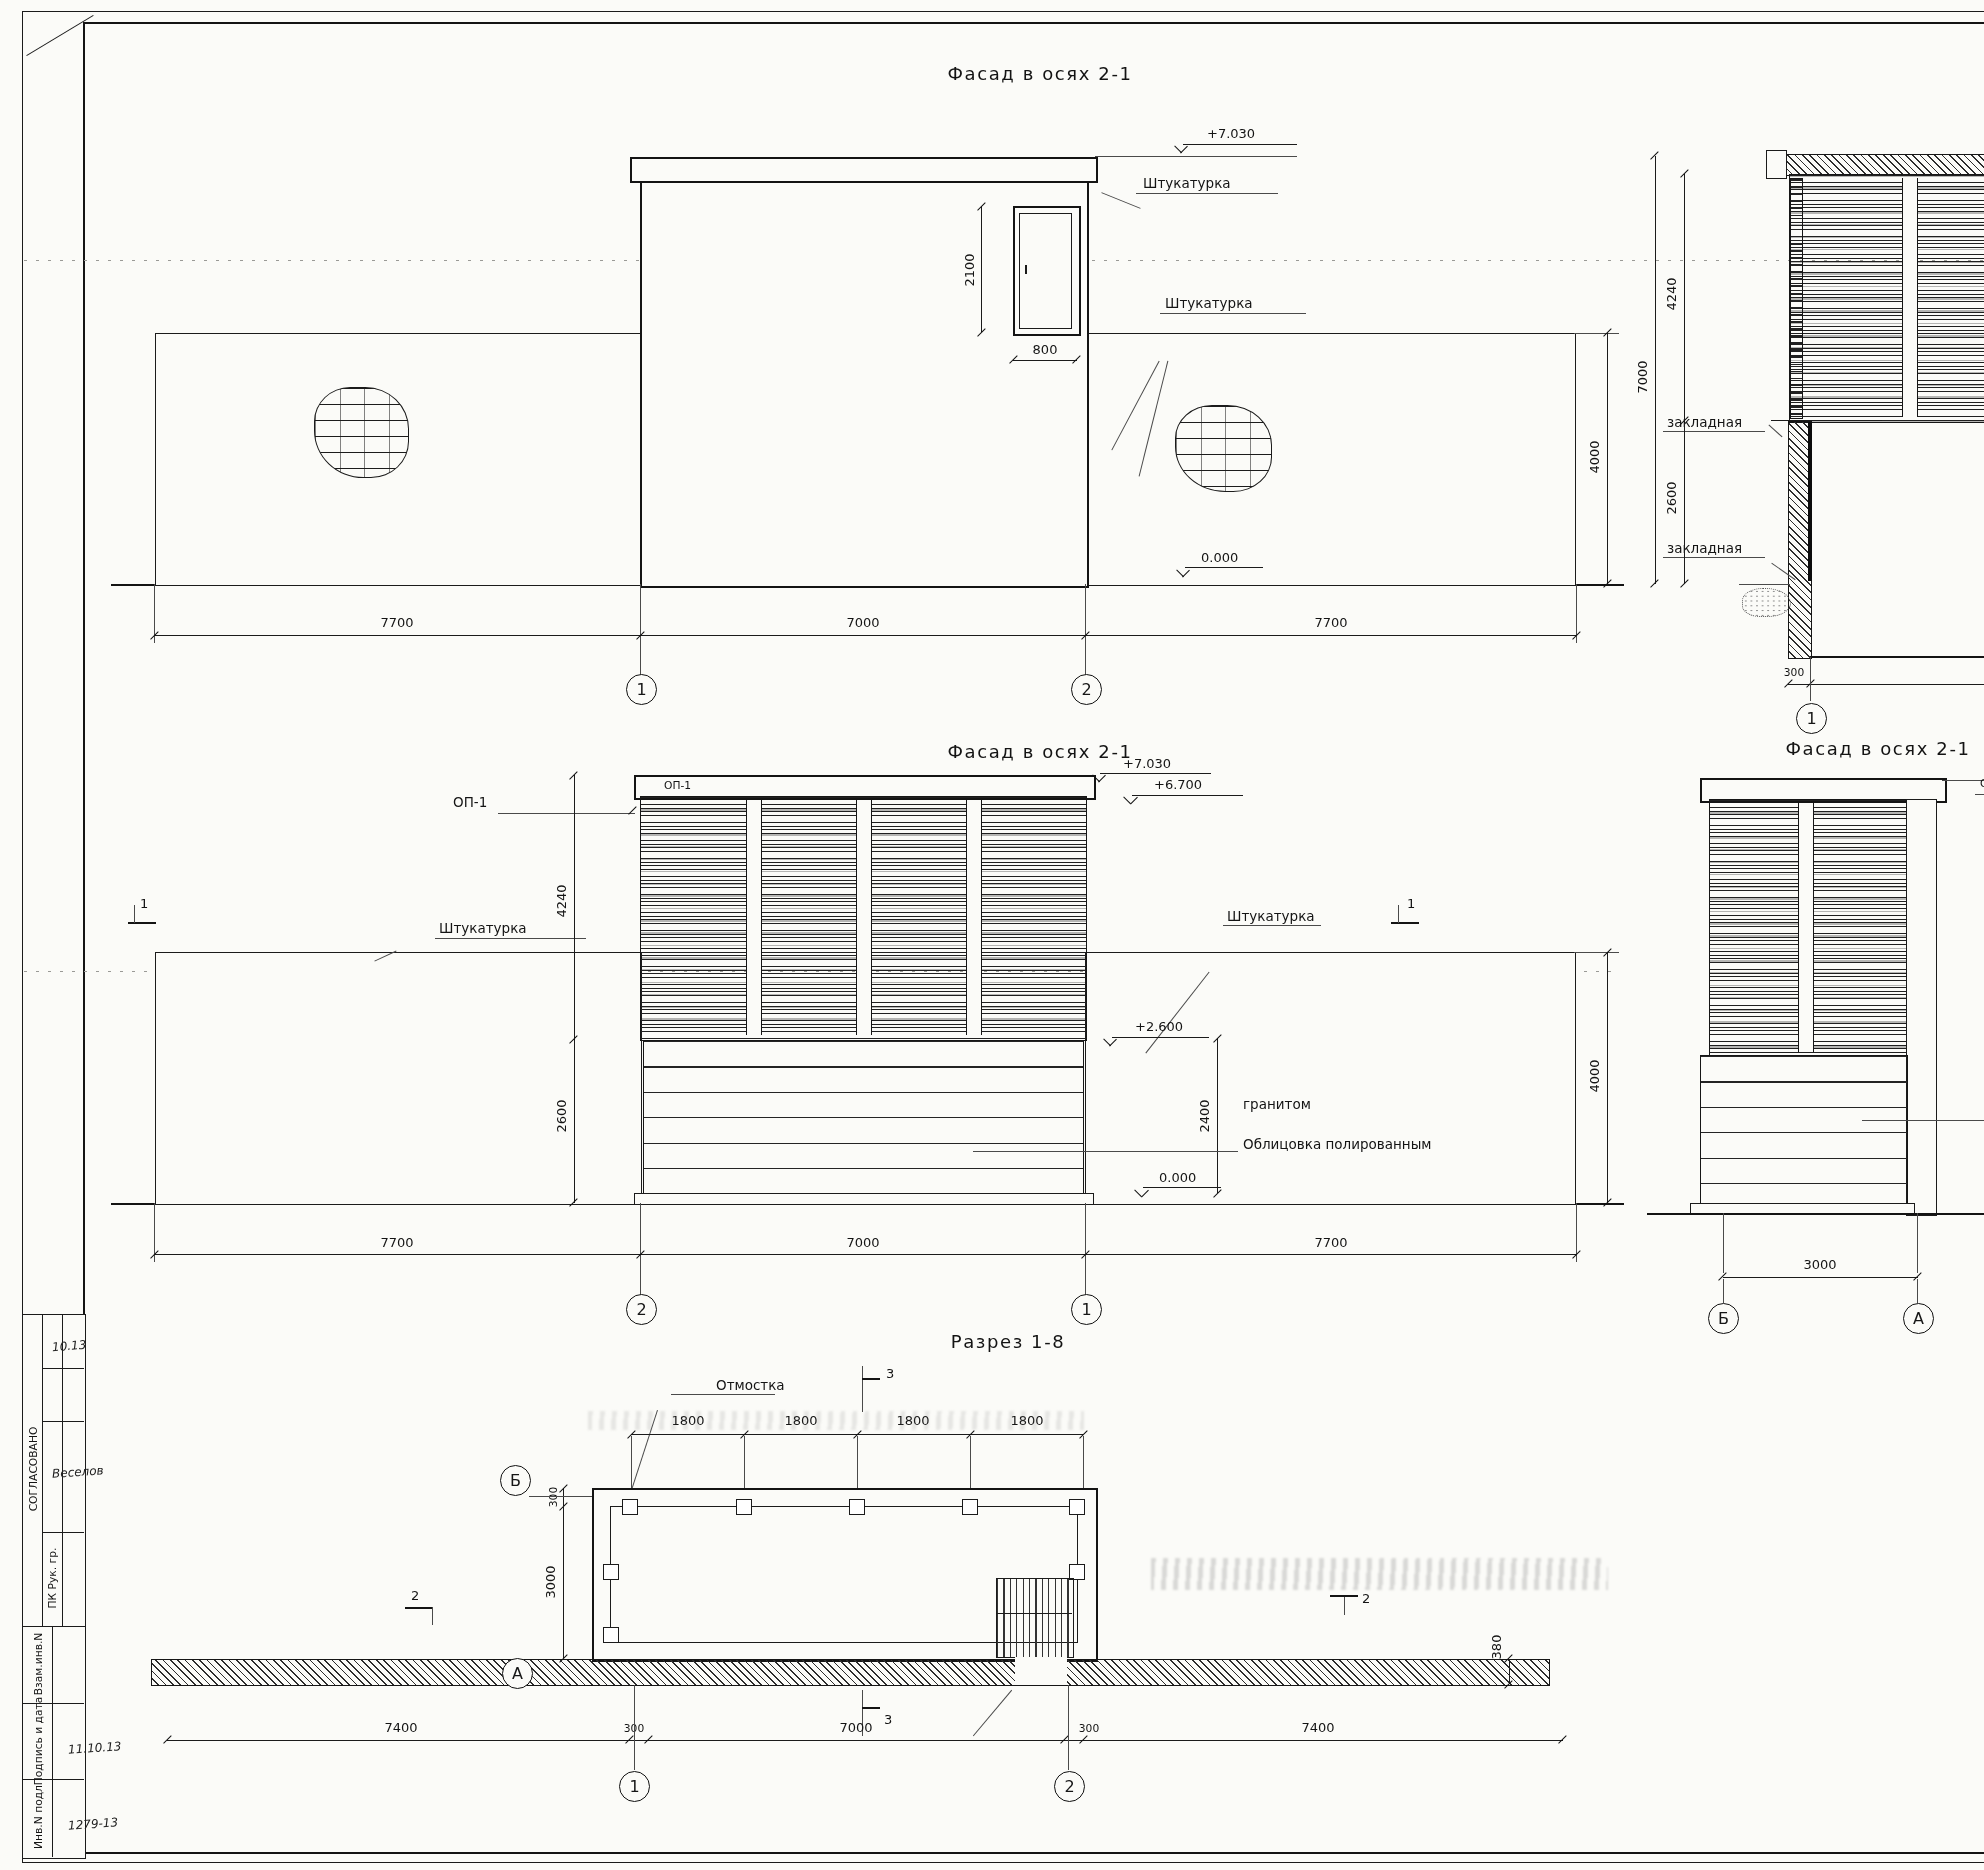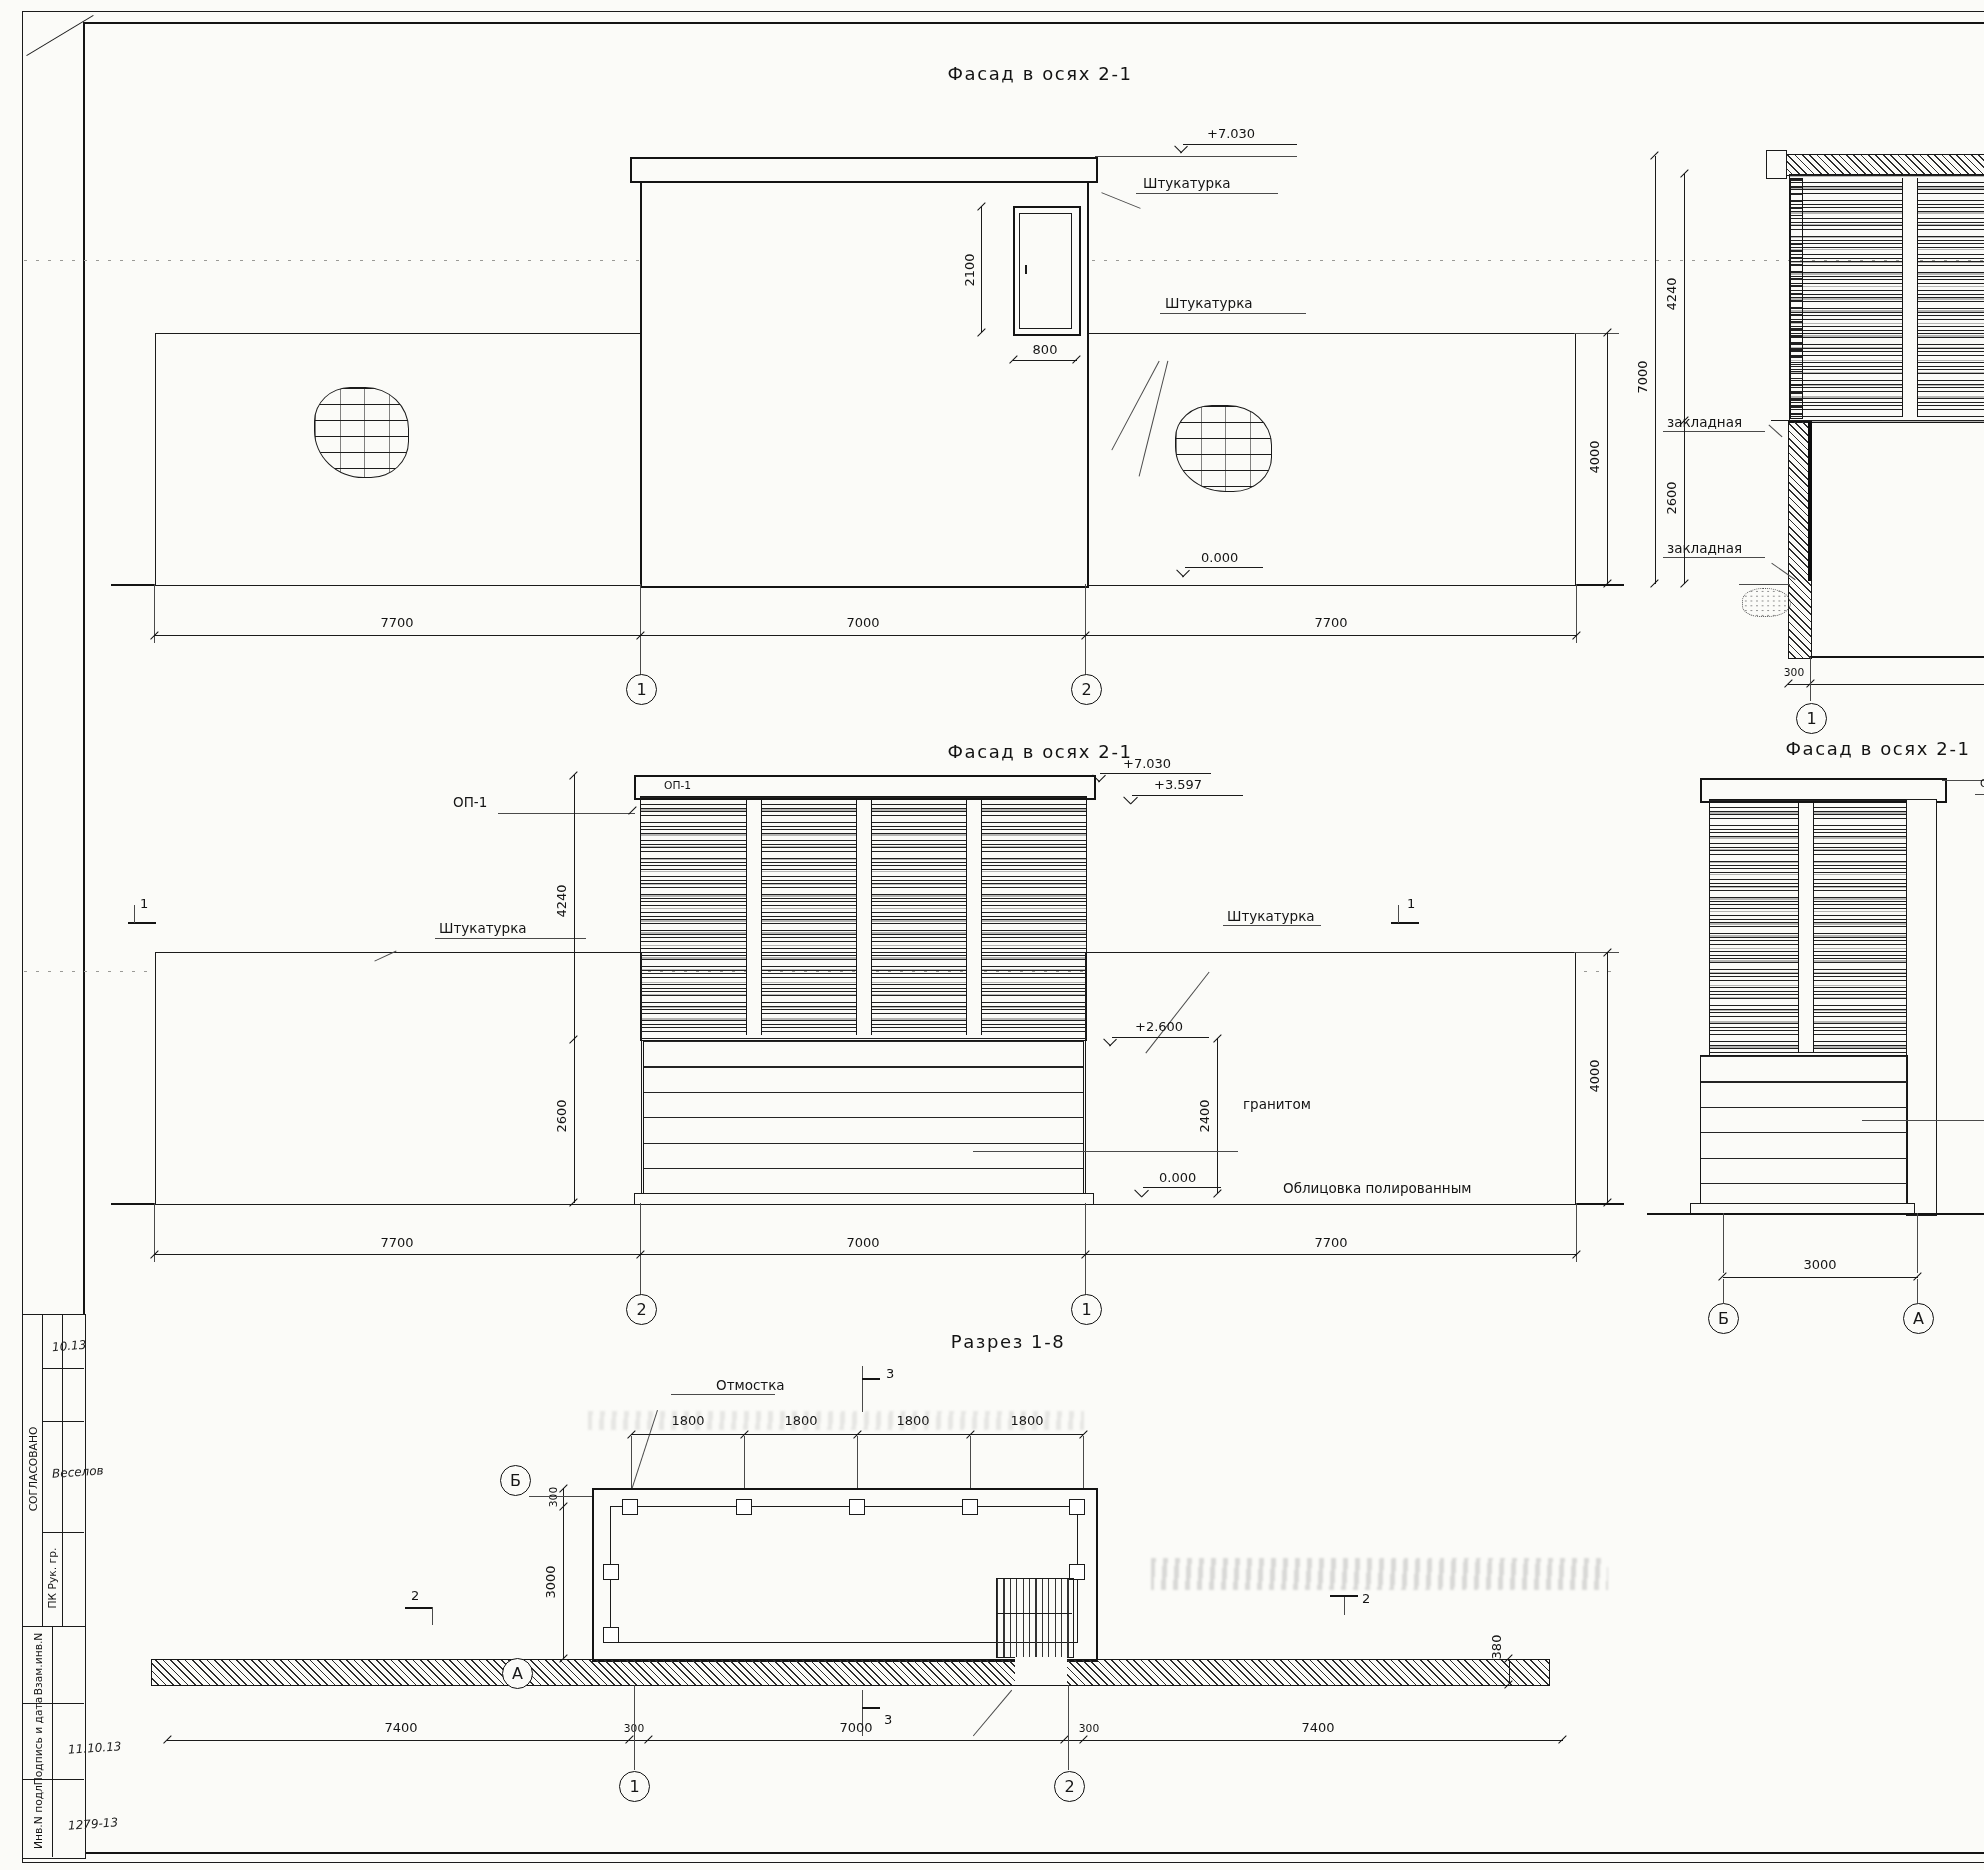--- a/index.html
+++ b/index.html
@@ -194,37 +194,37 @@
   <div class="tv" style="left:1398px;top:905px;height:17.5px;"></div>
   <span class="lbl dim" style="left:1407px;top:896px;">1</span>
 
   <div class="h" style="left:1100px;top:773px;width:111px;"></div>
   <div class="vmkA" style="left:1091px;top:778px;"></div>
     <div class="vmkB" style="left:1097px;top:778px;"></div>
   <span class="lbl dim" style="left:1123px;top:756px;">+7.030</span>
   <div class="h" style="left:1132px;top:795px;width:111px;"></div>
   <div class="vmkA" style="left:1122px;top:800px;"></div>
     <div class="vmkB" style="left:1129px;top:800px;"></div>
-  <span class="lbl dim" style="left:1154px;top:777px;">+3.597</span>
+  <span class="lbl dim" style="left:1154px;top:777px;">+6.700</span>
 
   <span class="lbl" style="left:1227px;top:908px;">Штукатурка</span>
   <div class="thin" style="left:1223px;top:925px;width:98px;"></div>
   <div class="tv" style="left:1177px;top:961px;height:103px;transform:rotate(38deg);"></div>
 
   <div class="h" style="left:1112px;top:1037px;width:97px;"></div>
   <div class="vmkA" style="left:1102px;top:1042px;"></div>
     <div class="vmkB" style="left:1108px;top:1042px;"></div>
   <span class="lbl dim" style="left:1135px;top:1019px;">+2.600</span>
   <div class="v" style="left:1217px;top:1038px;height:155px;"></div>
   <div class="tk" style="left:1212px;top:1038px;"></div>
     <div class="tk" style="left:1212px;top:1193px;"></div>
   <span class="lbl dim cr" style="left:1204px;top:1116px;">2400</span>
 
   <div class="thin" style="left:973px;top:1151px;width:265px;"></div>
-  <span class="lbl" style="left:1283px;top:1136px;margin-top:44px;">Облицовка полированным</span>
+  <span class="lbl" style="left:1243px;top:1136px;">Облицовка полированным</span>
   <span class="lbl" style="left:1243px;top:1096px;">гранитом</span>
 
   <div class="h" style="left:1143px;top:1187px;width:78px;"></div>
   <div class="vmkA" style="left:1133px;top:1193px;"></div>
     <div class="vmkB" style="left:1140px;top:1193px;"></div>
   <span class="lbl dim" style="left:1159px;top:1170px;">0.000</span>
 
   <div class="thin" style="left:1574px;top:952px;width:45px;"></div>
   <div class="v" style="left:1607px;top:952px;height:251px;"></div>
   <div class="tk" style="left:1602px;top:952px;"></div>

